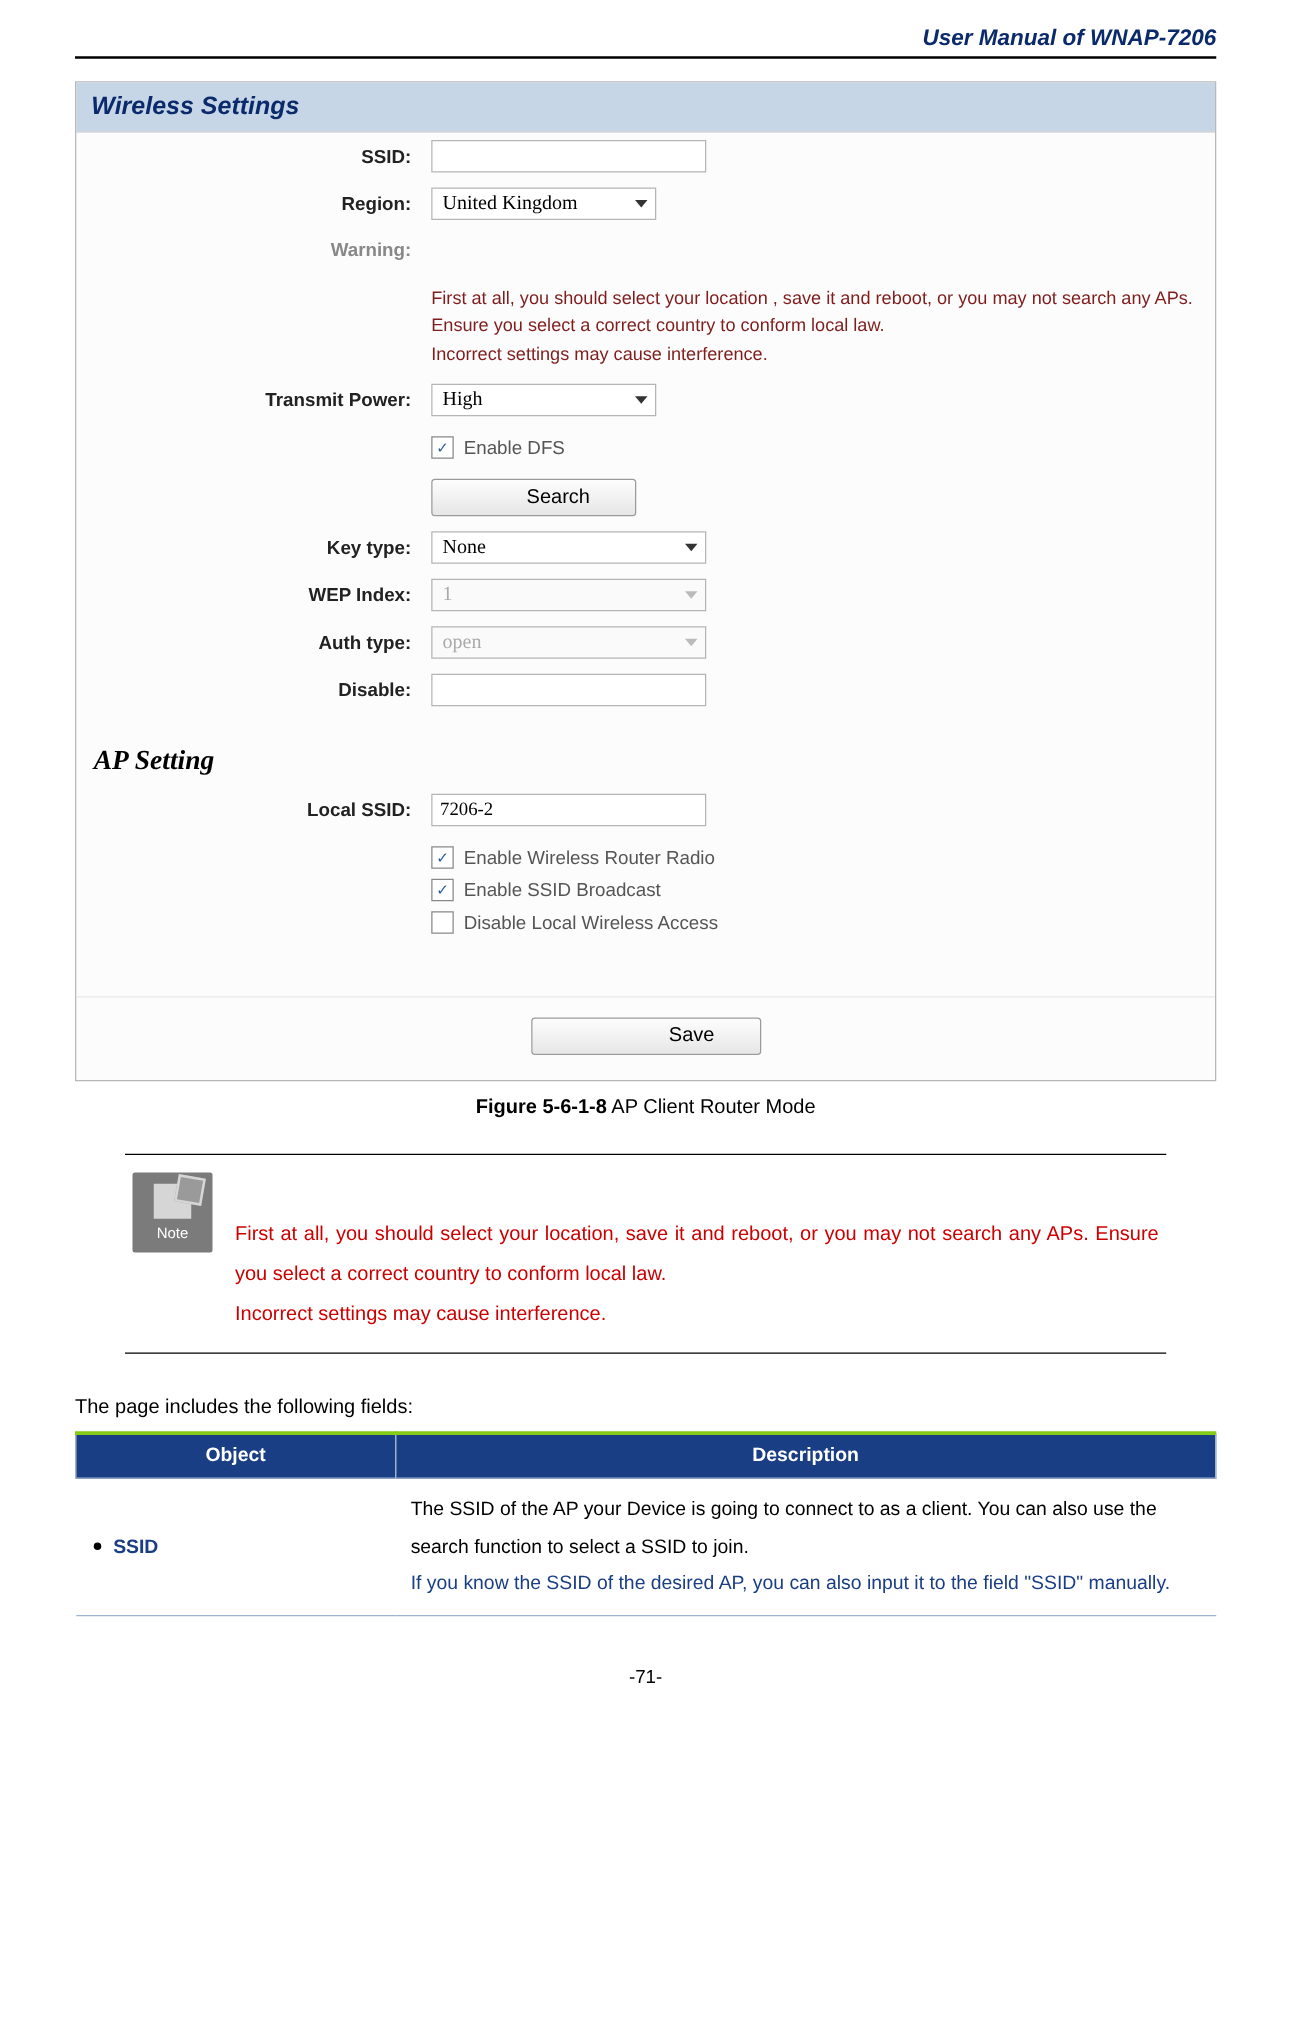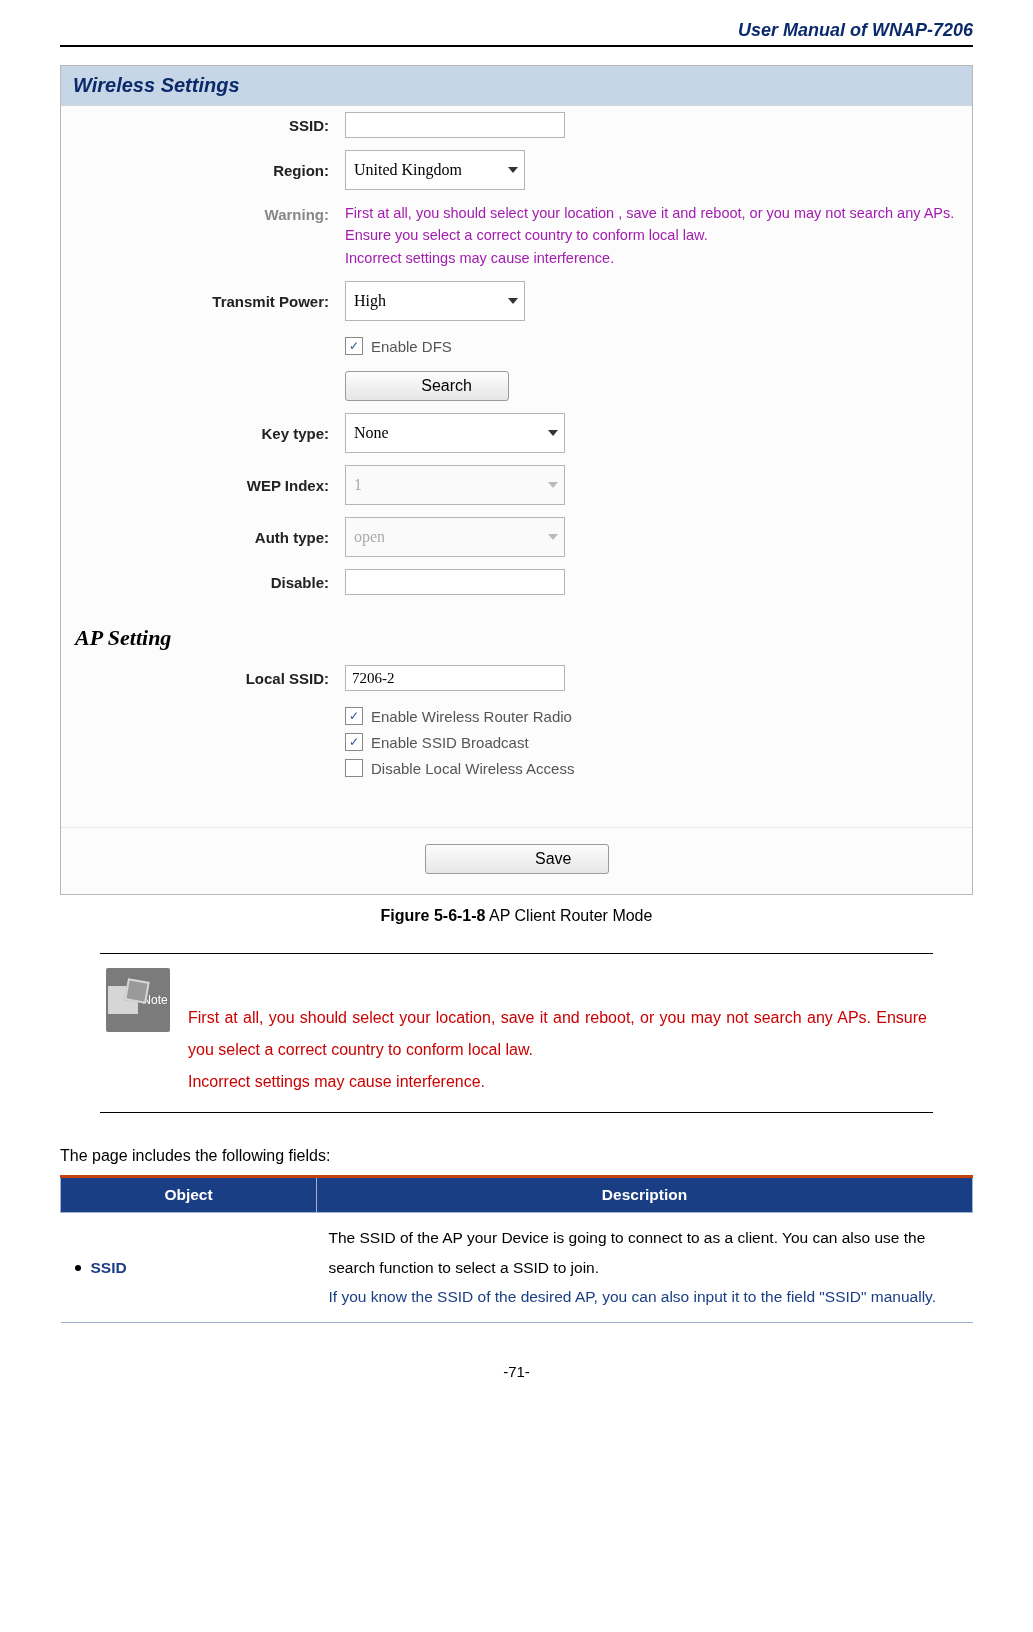--- a/index.html
+++ b/index.html
@@ -71,21 +71,21 @@
     font-size: 15px;
     box-sizing: border-box;
   }
   .w220 { width: 220px; }
   .w180 { width: 180px; }
   .select {
     display: inline-flex;
     align-items: center;
     justify-content: space-between;
     border: 1px solid #b5b5b5;
-    height: 40px;
+    height: 26px;
     background: #fff;
     padding: 0 6px 0 8px;
     font-family: "Times New Roman", serif;
     font-size: 16px;
     box-sizing: border-box;
     cursor: pointer;
   }
   .select.disabled { color: #aaa; background: #fafafa; cursor: default; }
   .caret {
     width: 0; height: 0;
@@ -104,48 +104,48 @@
     background: linear-gradient(#fdfdfd, #e6e6e6);
     font-family: Liberation Sans, sans-serif;
     font-size: 16px;
     cursor: pointer;
     text-align: right;
   }
   .checkbox-row { display: flex; align-items: center; gap: 8px; color: #555; font-size: 15px; padding: 4px 0; }
   .chk {
     width: 16px; height: 16px; border: 1px solid #888; background: #fff; display: inline-flex; align-items: center; justify-content: center; font-size: 12px; color: #2a5a9a; cursor: pointer;
   }
-  .warn-text { color: #a21caf; font-size: 14.5px; line-height: 1.55; }
+  .warn-text { color: #7f1d1d; font-size: 14.5px; line-height: 1.55; margin-top: 40px; }
   .example-txt { color: #555; font-size: 15px; margin-left: 6px; }
   .save-row { text-align: center; padding: 16px 0 20px 0; border-top: 1px solid #e8e8e8; }
   .figure-caption { text-align: center; font-size: 16px; margin: 12px 0 28px 0; }
   .figure-caption b { font-weight: bold; }
   .note-block {
     border-top: 1px solid #000;
     border-bottom: 1px solid #000;
     margin: 0 40px 34px 40px;
     display: flex;
     gap: 18px;
     padding: 14px 6px;
   }
   .note-icon {
-    width: 64px; height: 64px; background: #7b7b7b; border-radius: 2px; display: flex; flex-direction: row; align-items: center; justify-content: center; color: #fff; font-size: 12px; gap: 4px;
+    width: 64px; height: 64px; background: #7b7b7b; border-radius: 2px; display: flex; flex-direction: column; align-items: center; justify-content: center; color: #fff; font-size: 12px; gap: 4px;
   }
   .note-icon .doc {
     width: 30px; height: 28px; background: #d6d6d6; position: relative;
   }
   .note-icon .doc::before {
     content: ""; position: absolute; left: 18px; top: -6px; width: 18px; height: 18px; background: #9a9a9a; border: 2px solid #d6d6d6; transform: rotate(10deg);
   }
   .note-text { flex: 1; color: #cc0000; font-size: 16px; line-height: 2.0; text-align: justify; }
   .intro-line { font-size: 16px; margin: 0 0 10px 0; }
   table.fields {
     width: 100%;
     border-collapse: collapse;
-    border-top: 3px solid #c2410c;
+    border-top: 3px solid #84cc16;
     font-size: 15.5px;
   }
   table.fields th {
     background: #1a3e84;
     color: #fff;
     font-weight: bold;
     padding: 8px 10px;
     border: 1px solid #9fb2d1;
     text-align: center;
   }

